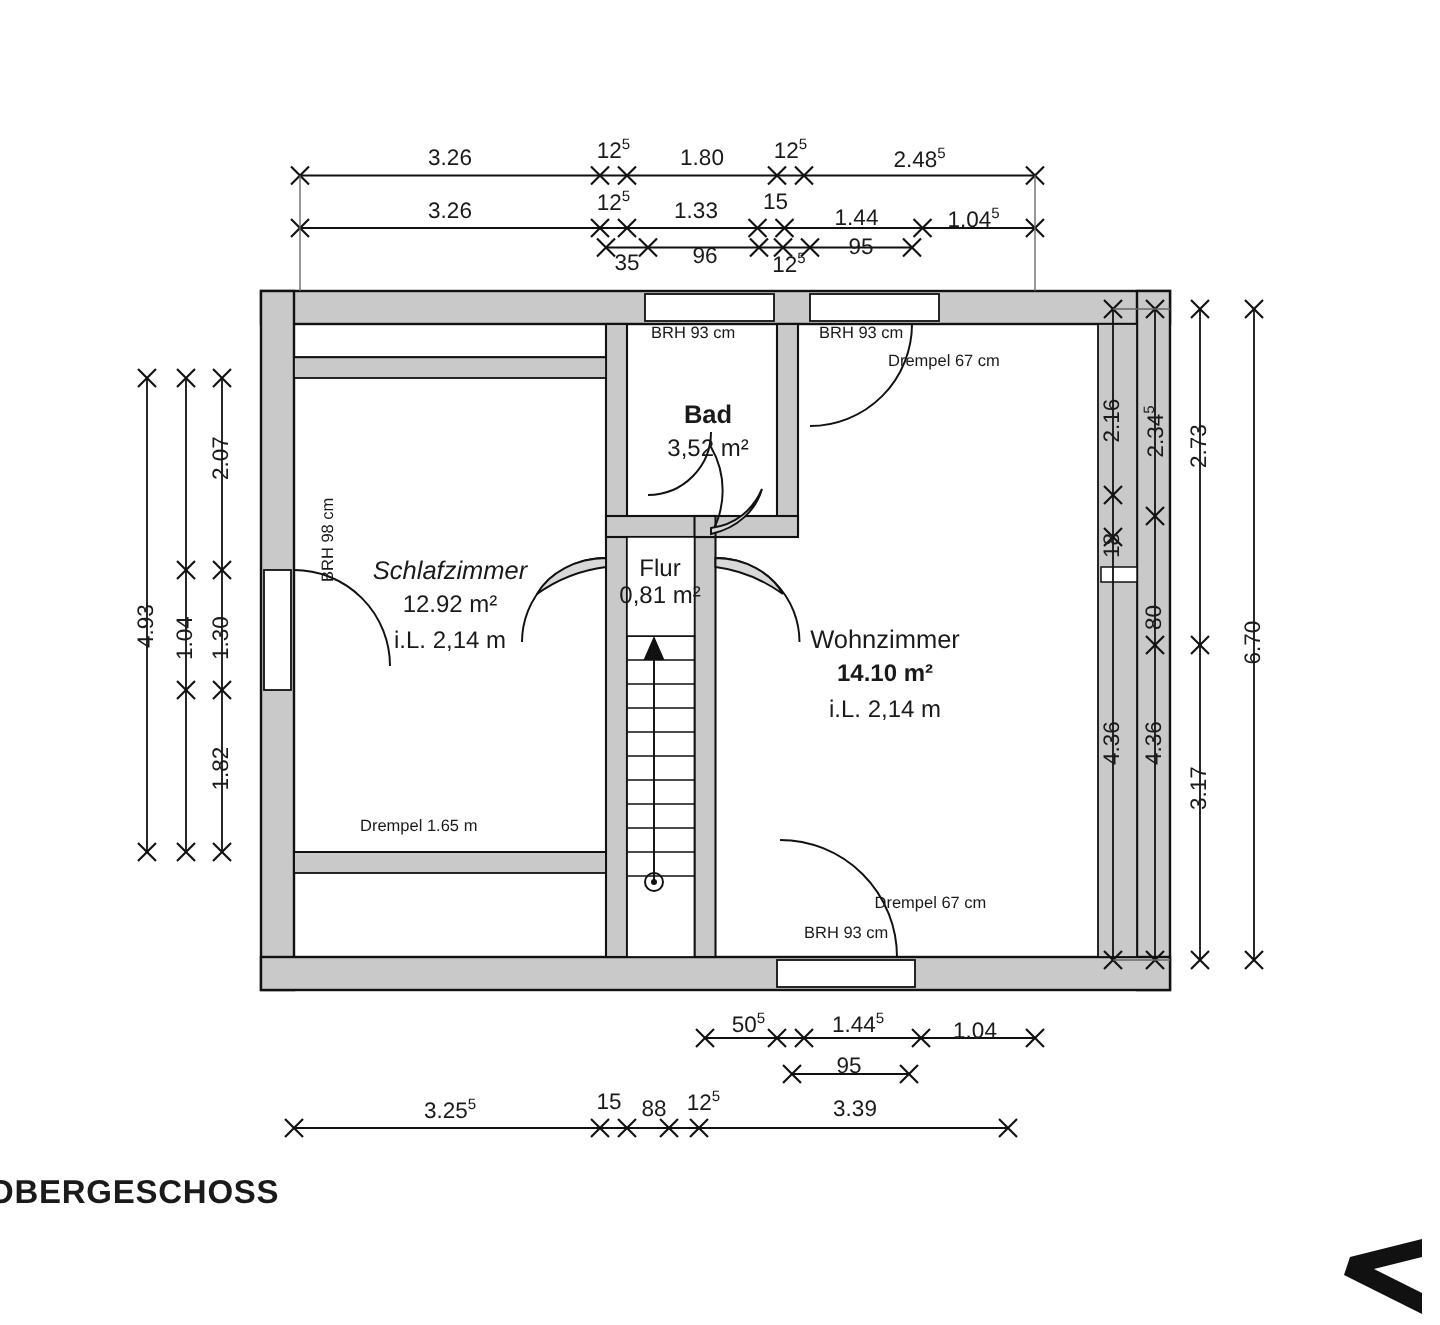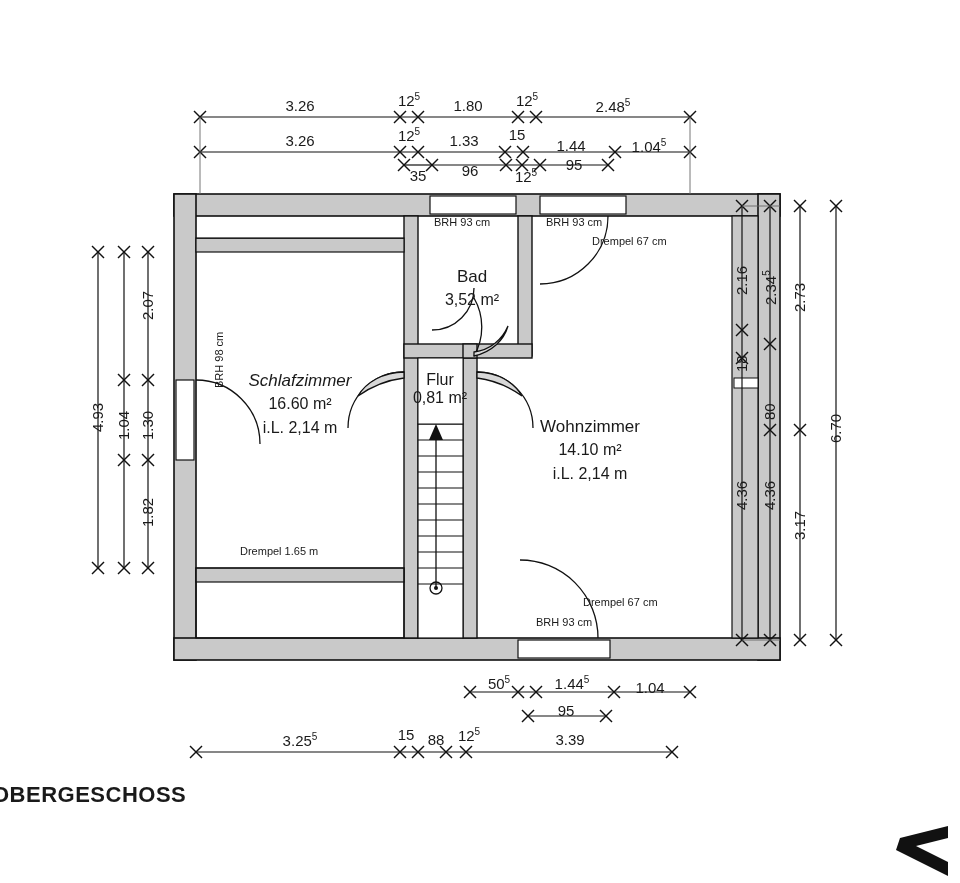--- a/index.html
+++ b/index.html
@@ -301,28 +301,28 @@
 <div class="lbl dim ctr" style="left:650px; top:680px;"><span>1.04</span></div>
 <div class="lbl dim ctr" style="left:566px; top:703px;"><span>95</span></div>
 
 <div class="lbl dim ctr" style="left:300px; top:732px;"><span>3.25</span><span class="dim-sup">5</span></div>
 <div class="lbl dim ctr" style="left:406px; top:727px;"><span>15</span></div>
 <div class="lbl dim ctr" style="left:436px; top:732px;"><span>88</span></div>
 <div class="lbl dim ctr" style="left:469px; top:727px;"><span>12</span><span class="dim-sup">5</span></div>
 <div class="lbl dim ctr" style="left:570px; top:732px;"><span>3.39</span></div>
 
 <div class="lbl room-name ctr" style="left:300px; top:372px;font-style:italic;"><span>Schlafzimmer</span></div>
-<div class="lbl room-sub ctr" style="left:300px; top:396px;"><span>16.60 m²</span></div>
+<div class="lbl room-sub ctr" style="left:300px; top:396px;"><span>12.92 m²</span></div>
 <div class="lbl room-sub ctr" style="left:300px; top:420px;"><span>i.L. 2,14 m</span></div>
 
 <div class="lbl room-name ctr" style="left:590px; top:418px;"><span>Wohnzimmer</span></div>
-<div class="lbl room-sub ctr" style="left:590px; top:442px;"><span>14.10 m²</span></div>
+<div class="lbl room-sub ctr" style="left:590px; top:442px;font-weight:bold;"><span>14.10 m²</span></div>
 <div class="lbl room-sub ctr" style="left:590px; top:466px;"><span>i.L. 2,14 m</span></div>
 
-<div class="lbl room-name ctr" style="left:472px; top:268px;"><span>Bad</span></div>
+<div class="lbl room-name ctr" style="left:472px; top:268px;font-weight:bold;"><span>Bad</span></div>
 <div class="lbl room-small ctr" style="left:472px; top:292px;"><span>3,52 m²</span></div>
 
 <div class="lbl room-small ctr" style="left:440px; top:372px;"><span>Flur</span></div>
 <div class="lbl room-small2 ctr" style="left:440px; top:390px;"><span>0,81 m²</span></div>
 
 <div class="lbl small" style="left:434px; top:217px;"><span>BRH 93 cm</span></div>
 <div class="lbl small" style="left:546px; top:217px;"><span>BRH 93 cm</span></div>
 <div class="lbl small" style="left:536px; top:617px;"><span>BRH 93 cm</span></div>
 <div class="lbl small rot90" style="left:214px; top:388px;"><span>BRH 98 cm</span></div>
 <div class="lbl small" style="left:592px; top:236px;"><span>Drempel 67 cm</span></div>

